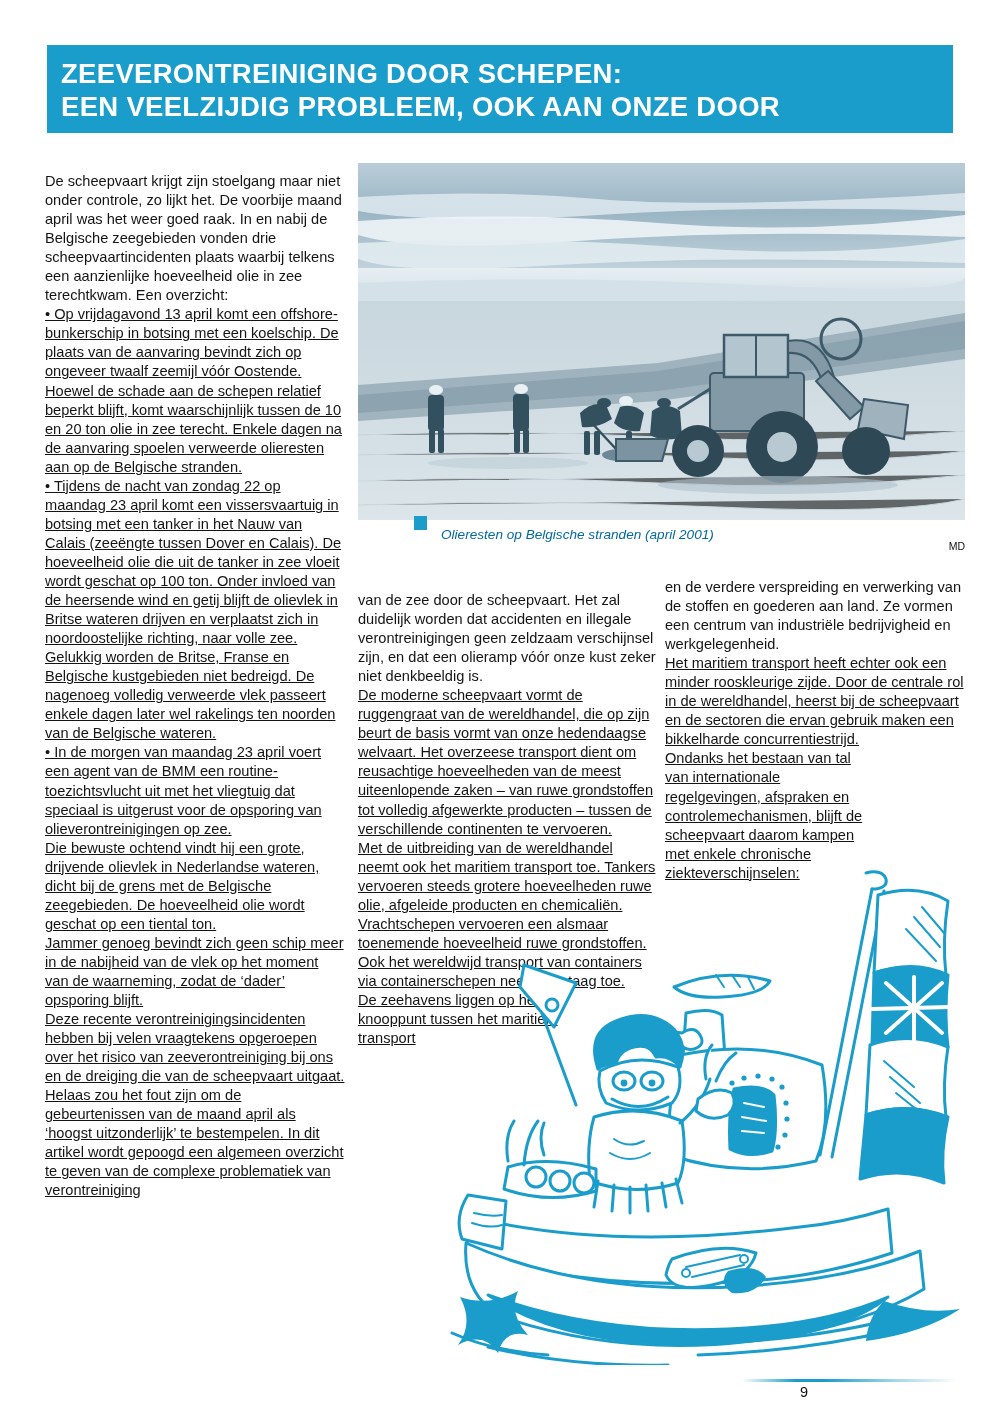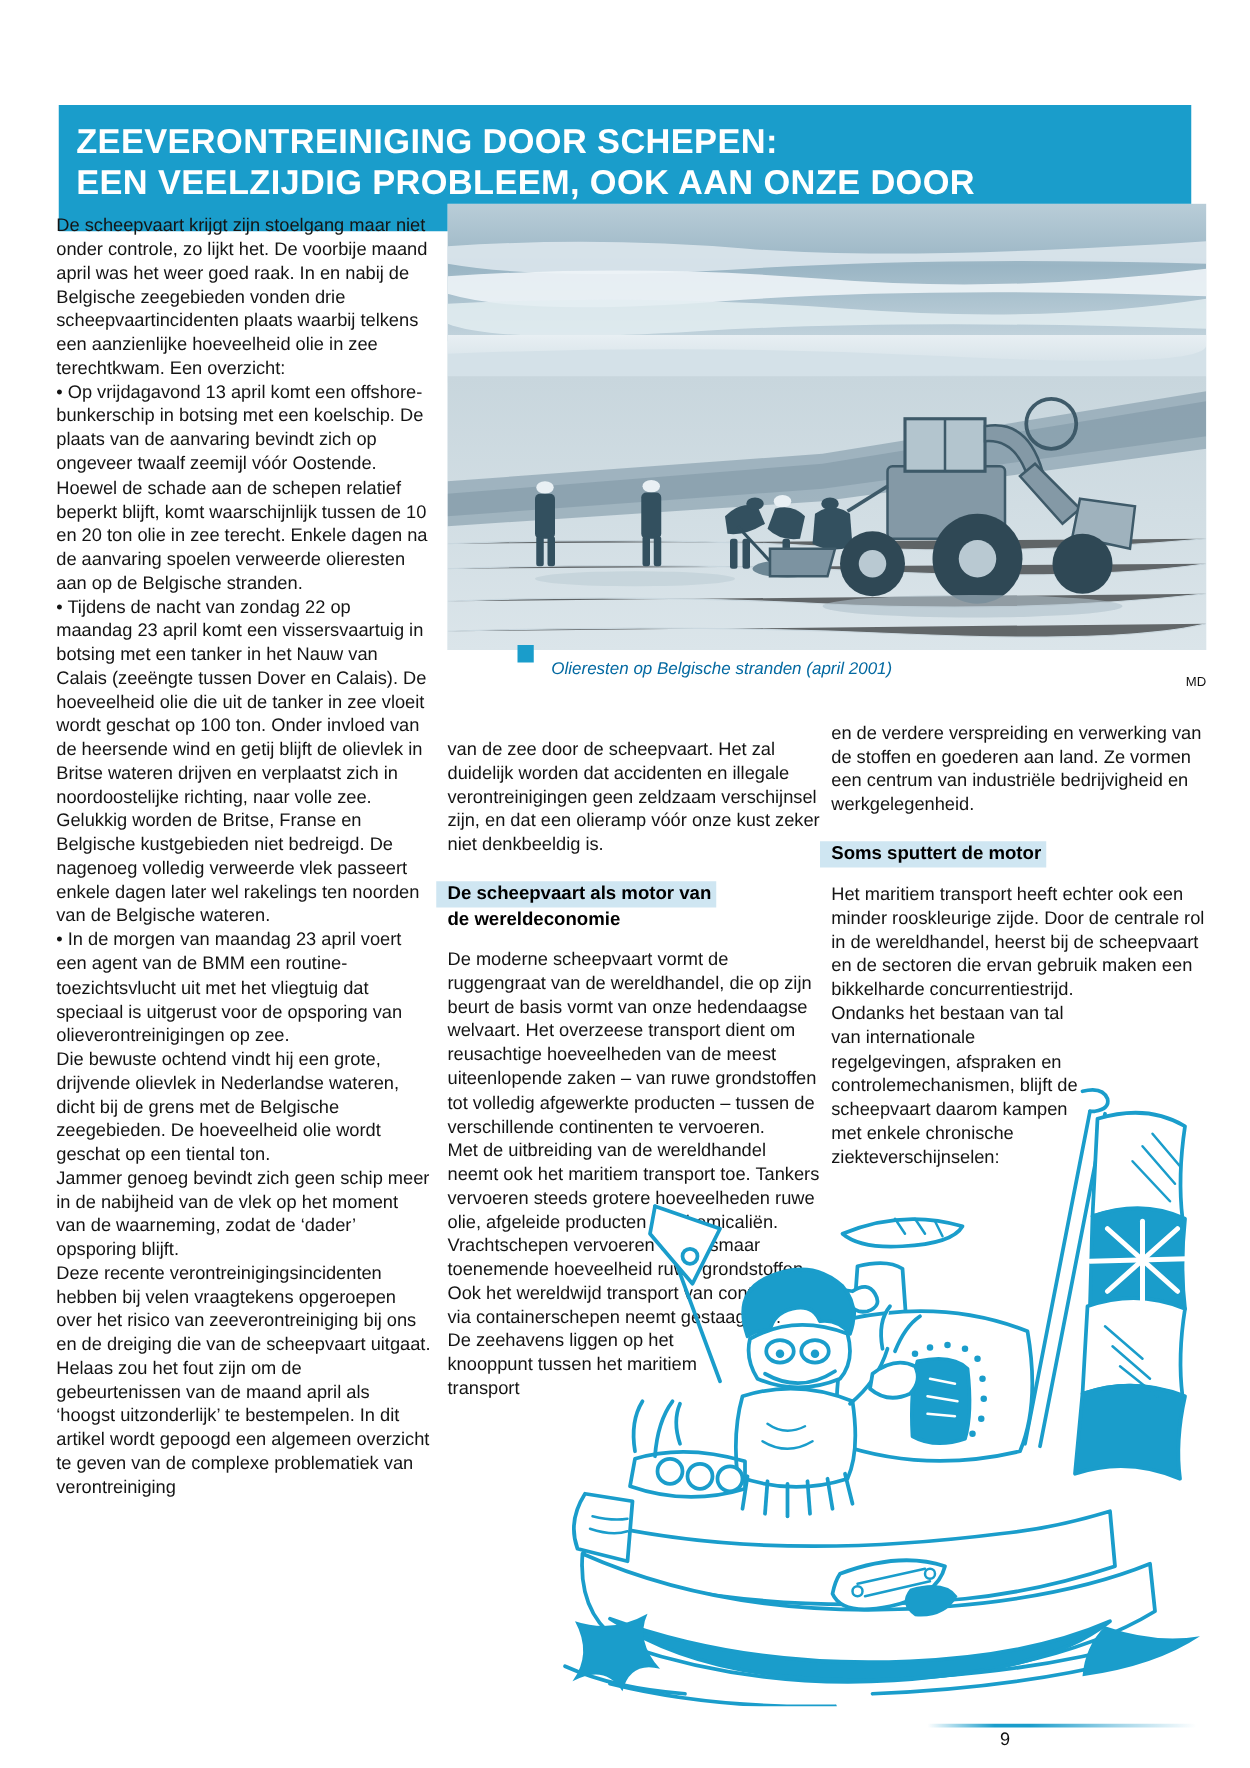--- a/index.html
+++ b/index.html
@@ -11,24 +11,23 @@
     position: relative;
     overflow: hidden;
   }
 
   .page { position: absolute; inset: 0; }
 
   
   .title-banner {
     position: absolute;
     left: 47px; top: 45px;
-    width: 906px; height: 101px;
+    width: 906px; height: 88px;
     background: #1a9dcb;
     padding: 12px 0 0 14px;
-    margin-top: 39px;
   }
   .title-line {
     color: #ffffff;
     font-size: 27.5px;
     font-weight: bold;
     letter-spacing: 0.3px;
     line-height: 33px;
     white-space: nowrap;
   }
 
@@ -101,21 +100,21 @@
   }
   .subhead .hl {
     background: #cfe6f2;
     padding: 0 4px 1px 9px;
     display: inline-block;
     margin-left: -9px;
   }
   .subhead .rest { display: block; }
 
   p.para { margin-bottom: 0; }
-  p.para + p.para { margin-top: 0; }
+  p.para + p.para { margin-top: 0; text-decoration: underline; }
   p.gap { margin-top: 19px; }
 
   
   .narrow { width: 210px; }
 
   
   .illus {
     position: absolute;
     left: 448px; top: 855px;
     width: 520px; height: 510px;
@@ -256,35 +255,28 @@
     <p class="para">• Op vrijdagavond 13 april komt een offshore-bunkerschip in botsing met een koelschip. De plaats van de aanvaring bevindt zich op ongeveer twaalf zeemijl vóór Oostende. Hoewel de schade aan de schepen relatief beperkt blijft, komt waarschijnlijk tussen de 10 en 20 ton olie in zee terecht. Enkele dagen na de aanvaring spoelen verweerde olieresten aan op de Belgische stranden.</p>
     <p class="para">• Tijdens de nacht van zondag 22 op maandag 23 april komt een vissersvaartuig in botsing met een tanker in het Nauw van Calais (zeeëngte tussen Dover en Calais). De hoeveelheid olie die uit de tanker in zee vloeit wordt geschat op 100 ton. Onder invloed van de heersende wind en getij blijft de olievlek in Britse wateren drijven en verplaatst zich in noordoostelijke richting, naar volle zee. Gelukkig worden de Britse, Franse en Belgische kustgebieden niet bedreigd. De nagenoeg volledig verweerde vlek passeert enkele dagen later wel rakelings ten noorden van de Belgische wateren.</p>
     <p class="para">• In de morgen van maandag 23 april voert een agent van de BMM een routine-toezichtsvlucht uit met het vliegtuig dat speciaal is uitgerust voor de opsporing van olieverontreinigingen op zee.</p>
     <p class="para">Die bewuste ochtend vindt hij een grote, drijvende olievlek in Nederlandse wateren, dicht bij de grens met de Belgische zeegebieden. De hoeveelheid olie wordt geschat op een tiental ton.</p>
     <p class="para">Jammer genoeg bevindt zich geen schip meer in de nabijheid van de vlek op het moment van de waarneming, zodat de ‘dader’ opsporing blijft.</p>
     <p class="para gap">Deze recente verontreinigingsincidenten hebben bij velen vraagtekens opgeroepen over het risico van zeeverontreiniging bij ons en de dreiging die van de scheepvaart uitgaat. Helaas zou het fout zijn om de gebeurtenissen van de maand april als ‘hoogst uitzonderlijk’ te bestempelen. In dit artikel wordt gepoogd een algemeen overzicht te geven van de complexe problematiek van verontreiniging</p>
   </div>
 
   <div class="col col-mid">
     <p class="para">van de zee door de scheepvaart. Het zal duidelijk worden dat accidenten en illegale verontreinigingen geen zeldzaam verschijnsel zijn, en dat een olieramp vóór onze kust zeker niet denkbeeldig is.</p>
-    <div class="subhead">
-      <span class="hl">De scheepvaart als motor van</span>
-      <span class="rest">de wereldeconomie</span>
-    </div>
     <p class="para">De moderne scheepvaart vormt de ruggengraat van de wereldhandel, die op zijn beurt de basis vormt van onze hedendaagse welvaart. Het overzeese transport dient om reusachtige hoeveelheden van de meest uiteenlopende zaken – van ruwe grondstoffen tot volledig afgewerkte producten – tussen de verschillende continenten te vervoeren.</p>
     <p class="para">Met de uitbreiding van de wereldhandel neemt ook het maritiem transport toe. Tankers vervoeren steeds grotere hoeveelheden ruwe olie, afgeleide producten en chemicaliën. Vrachtschepen vervoeren een alsmaar toenemende hoeveelheid ruwe grondstoffen.</p>
     <p class="para">Ook het wereldwijd transport van containers via containerschepen neemt gestaag toe.</p>
     <p class="para narrow">De zeehavens liggen op het knooppunt tussen het maritiem transport</p>
   </div>
 
   <div class="col col-right">
     <p class="para">en de verdere verspreiding en verwerking van de stoffen en goederen aan land. Ze vormen een centrum van industriële bedrijvigheid en werkgelegenheid.</p>
-    <div class="subhead">
-      <span class="hl">Soms sputtert de motor</span>
-    </div>
     <p class="para">Het maritiem transport heeft echter ook een minder rooskleurige zijde. Door de centrale rol in de wereldhandel, heerst bij de scheepvaart en de sectoren die ervan gebruik maken een bikkelharde concurrentiestrijd.</p>
     <p class="para narrow">Ondanks het bestaan van tal van internationale regelgevingen, afspraken en controlemechanismen, blijft de scheepvaart daarom kampen met enkele chronische ziekteverschijnselen:</p>
   </div>
 
   <div class="illus">
     <svg viewBox="0 0 520 510">
       <g fill="none" stroke="#1a9dcb" stroke-width="3" stroke-linecap="round" stroke-linejoin="round">
 
         <path d="M418 18 q16 -4 20 6 q2 8 -10 10 l-4 0"></path>
         <line x1="424" y1="34" x2="372" y2="300"></line>

